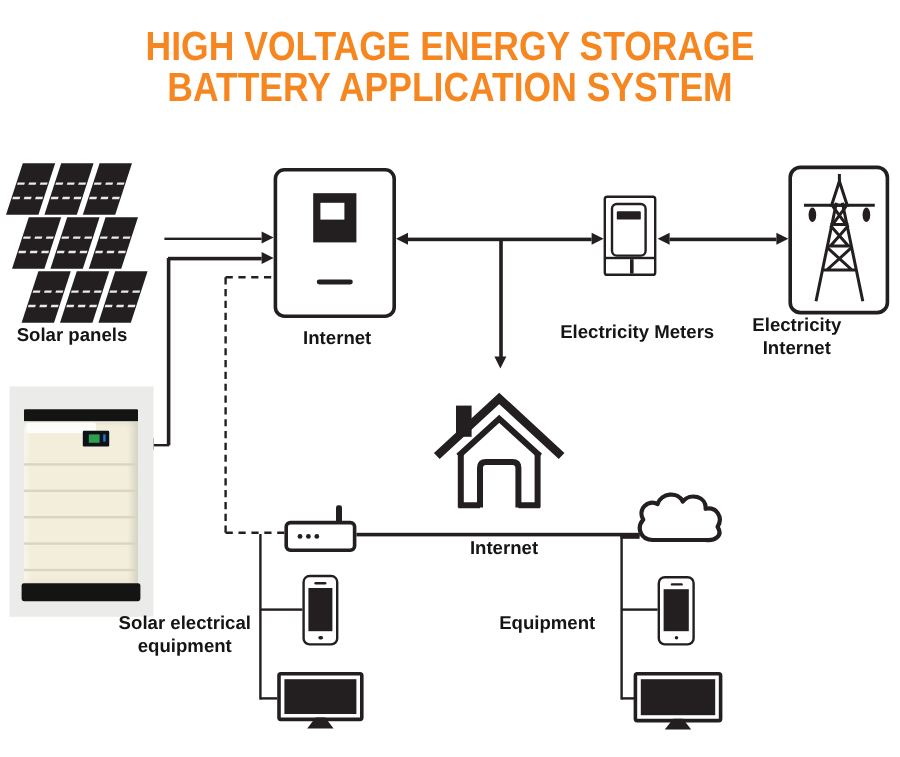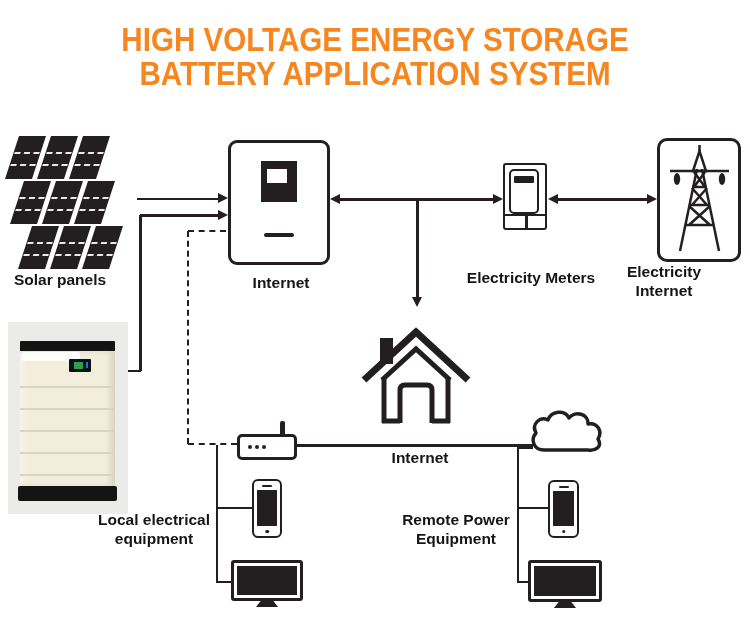--- a/index.html
+++ b/index.html
@@ -233,34 +233,33 @@
     <div class="phone" style="left:252px;top:479px;width:26px;height:55px">
       <div class="ph-speaker"></div>
         <div class="ph-screen"></div>
         <div class="ph-home"></div>
     </div>
     <div class="monitor" style="left:231px;top:560px;width:66px;height:35px">
       <div class="mon-screen"></div>
     </div>
     <div class="mon-stand" style="left:256px;top:598px"></div>
     <div class="lbl" style="left:154px;top:510px">
-      <div>Local electrical</div>
+      <div>Solar electrical</div>
       <div>equipment</div>
     </div>
   </div>
 
   <div>
     <div class="phone" style="left:548px;top:480px;width:27px;height:54px">
       <div class="ph-speaker"></div>
         <div class="ph-screen"></div>
         <div class="ph-home"></div>
     </div>
     <div class="monitor" style="left:528px;top:560px;width:68px;height:36px">
       <div class="mon-screen"></div>
     </div>
     <div class="mon-stand" style="left:554px;top:599px"></div>
     <div class="lbl" style="left:456px;top:510px">
-      <div>Remote Power</div>
       <div>Equipment</div>
     </div>
   </div>
 
 </div>
 
 </body></html>

